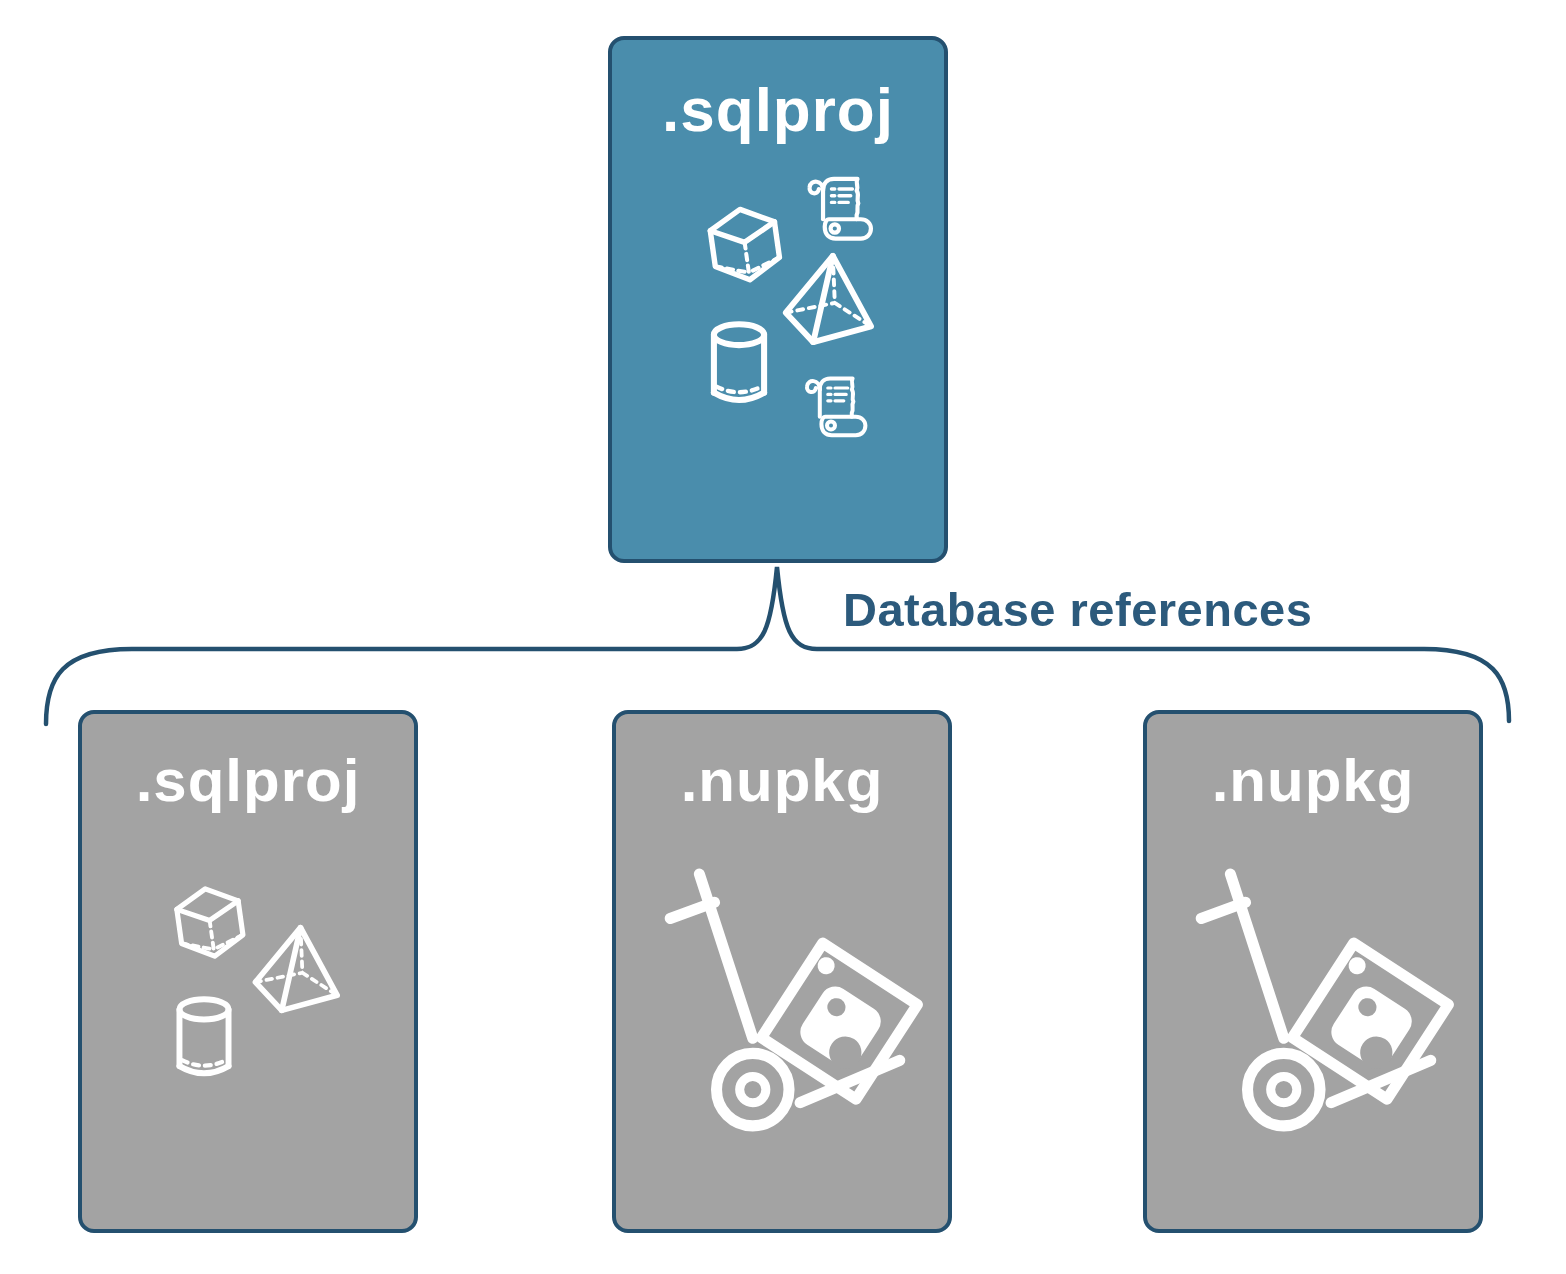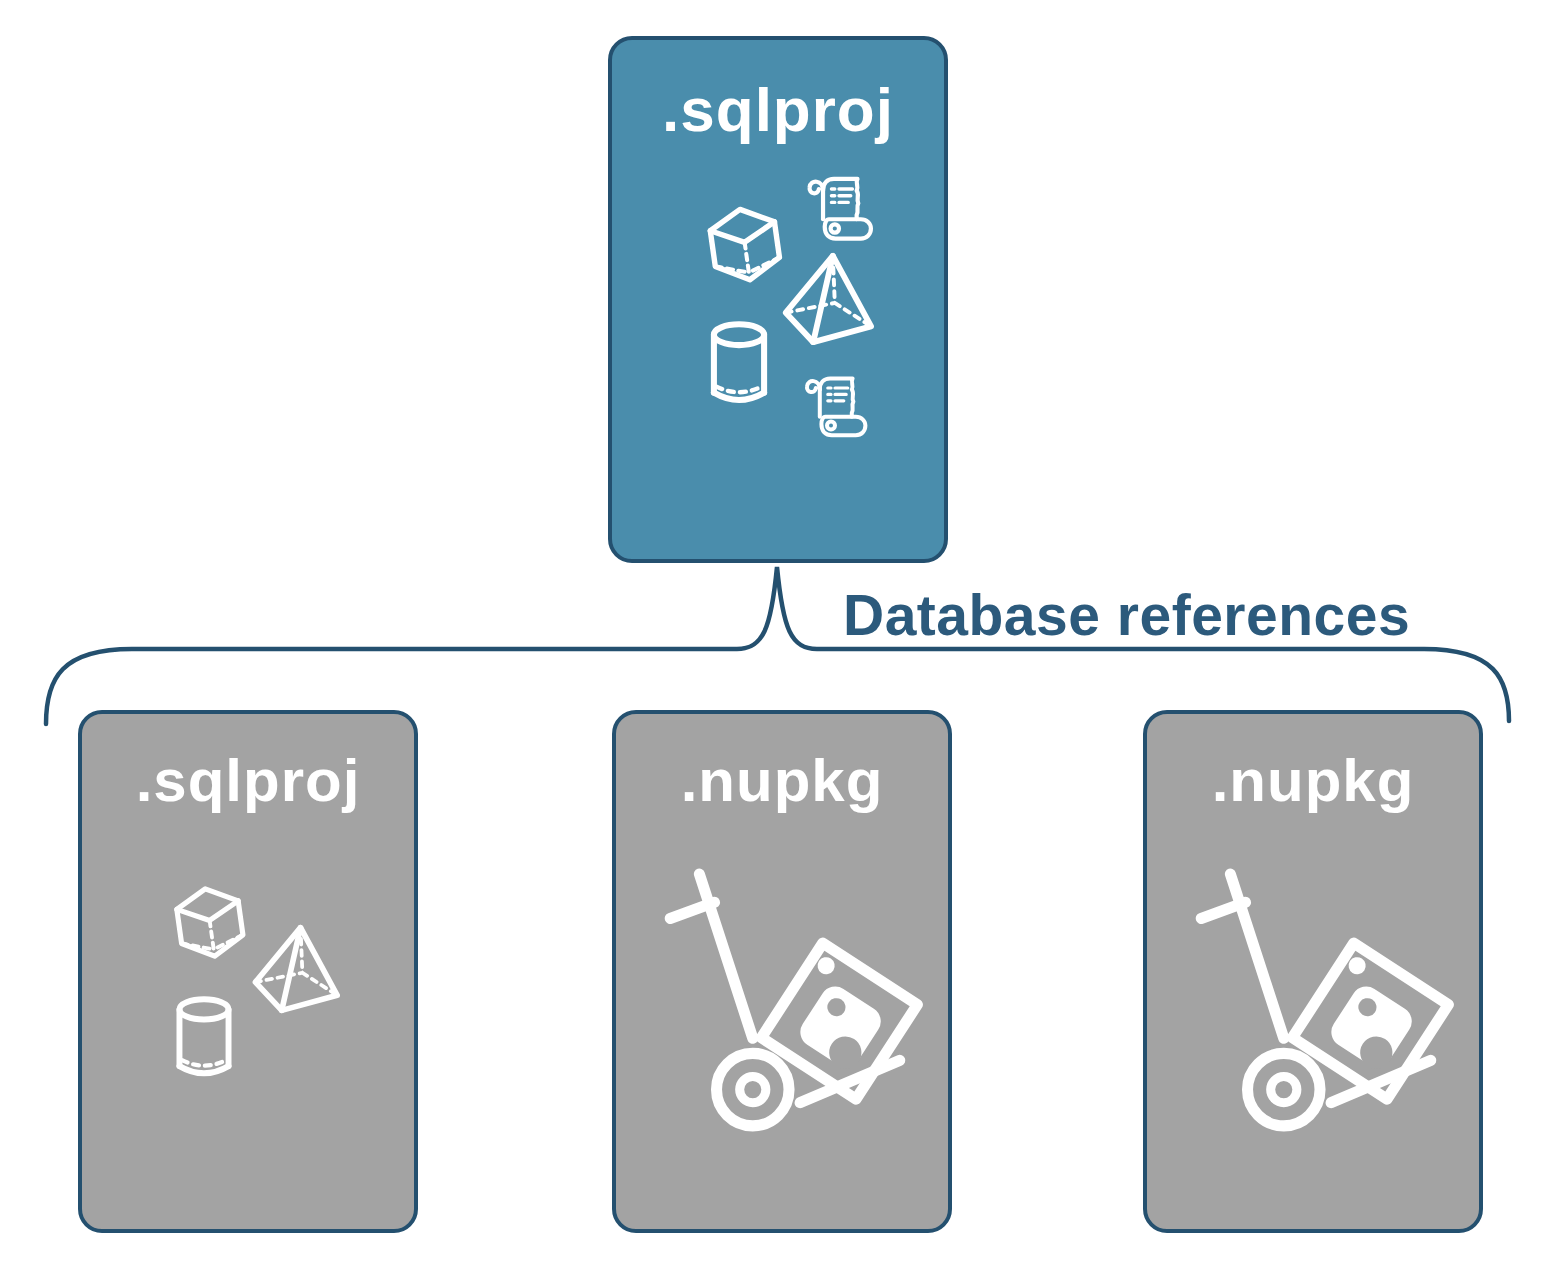--- a/index.html
+++ b/index.html
@@ -31,31 +31,31 @@
     fill: none;
     stroke: var(--border);
     stroke-width: 4.5;
     stroke-linecap: round;
   }
 
   .brace-label {
     position: absolute;
     left: 843px;
     top: 582px;
-    font-size: 57px;
+    font-size: 47px;
     font-weight: bold;
     color: var(--label-text);
     letter-spacing: 0.5px;
     white-space: nowrap;
   }
 
   .box {
     position: absolute;
     border: 4.5px solid var(--border);
-    border-radius: 24px;
+    border-radius: 16px;
   }
   .box.parent {
     left: 608px; top: 36px;
     width: 340px; height: 527px;
     background: var(--parent-fill);
   }
   .box.child {
     top: 710px;
     width: 340px; height: 523px;
     background: var(--child-fill);

